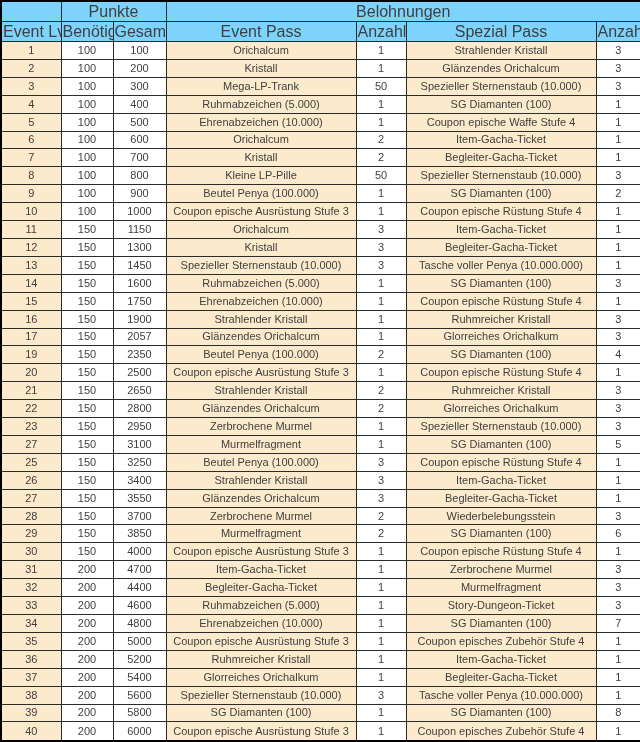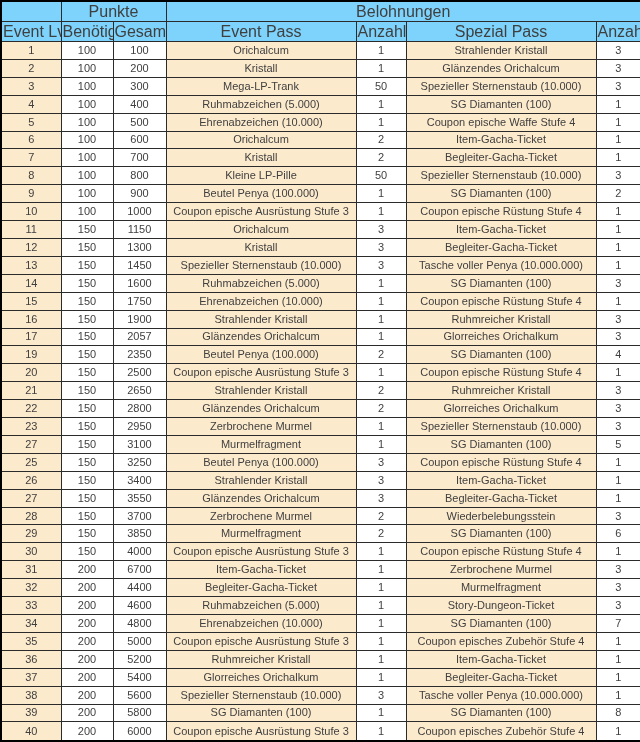--- a/index.html
+++ b/index.html
@@ -340,21 +340,21 @@
         <td class="white">150</td>
         <td class="white">4000</td>
         <td class="cream">Coupon epische Ausrüstung Stufe 3</td>
         <td class="white">1</td>
         <td class="cream">Coupon epische Rüstung Stufe 4</td>
         <td class="white">1</td>
       </tr>
       <tr>
         <td class="cream">31</td>
         <td class="white">200</td>
-        <td class="white">6700</td>
+        <td class="white">4700</td>
         <td class="cream">Item-Gacha-Ticket</td>
         <td class="white">1</td>
         <td class="cream">Zerbrochene Murmel</td>
         <td class="white">3</td>
       </tr>
       <tr>
         <td class="cream">32</td>
         <td class="white">200</td>
         <td class="white">4400</td>
         <td class="cream">Begleiter-Gacha-Ticket</td>

